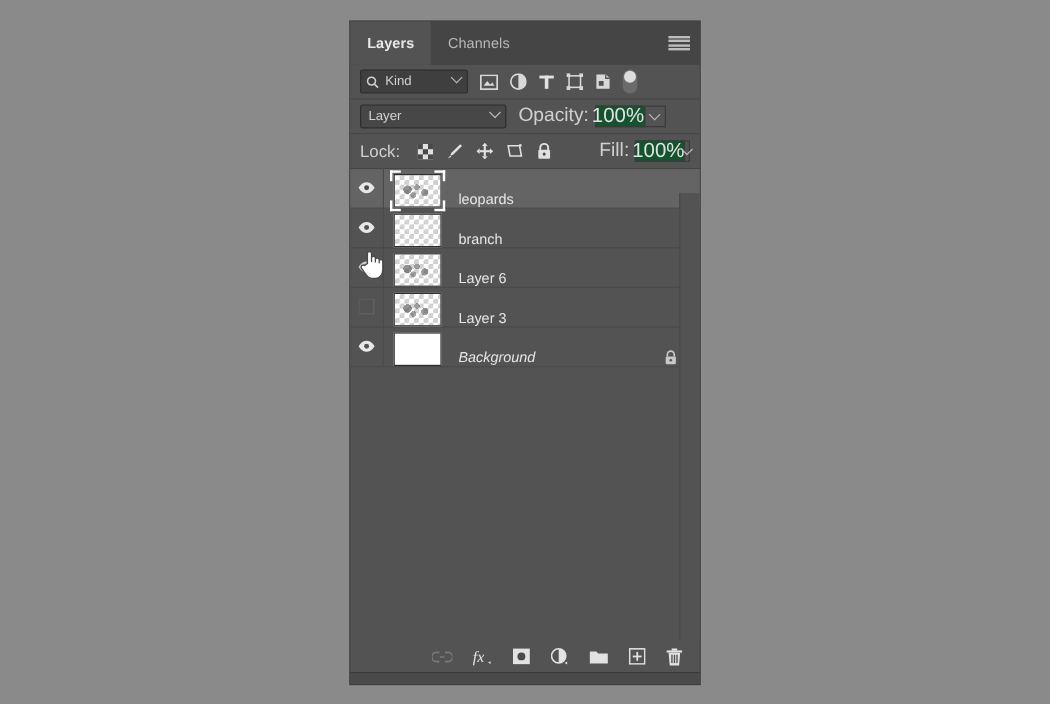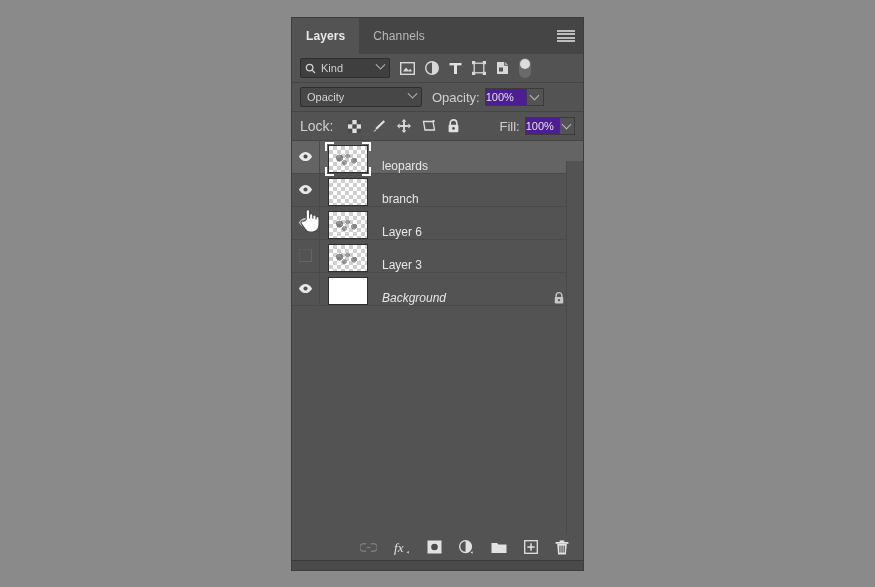--- a/index.html
+++ b/index.html
@@ -106,28 +106,28 @@
   .blend-select {
     width: 122px; height: 20px;
     background: #474747;
     border: 1px solid #2e2e2e;
     border-radius: 2px;
     display: flex; align-items: center;
     padding: 0 14px 0 6px;
     color: #d4d4d4; font-size: 11px;
     position: relative; cursor: pointer;
   }
-  .fieldlabel { font-size: 13px; color: #d0d0d0; margin-left: 10px; }
+  .fieldlabel { font-size: 16px; color: #d0d0d0; margin-left: 10px; }
   .numfield {
     margin-left: 5px;
     width: 42px; height: 18px;
-    background: #4c1d95;
+    background: #14532d;
     border: 1px solid #3b3b3b;
-    display: flex; align-items: center; justify-content: flex-start;
-    font-size: 11px; color: #e2e2e2;
+    display: flex; align-items: center; justify-content: flex-end;
+    font-size: 17px; color: #e2e2e2;
     cursor: text;
   }
   .numcaret {
     width: 17px; height: 18px;
     background: #535353;
     border: 1px solid #3b3b3b; border-left: none;
     position: relative; cursor: pointer;
   }
   .numcaret::after {
     content:""; position:absolute; left:50%; top:50%;
@@ -314,21 +314,21 @@
           <path d="M8.8 1 V4.2 H12" fill="none" stroke="#535353" stroke-width="1.1"></path>
           <rect x="3" y="6.5" width="4" height="4" fill="#535353"></rect>
         </svg>
       </span>
 
       <span class="toggle-knob"></span>
     </div>
 
     <div class="row">
       <div class="blend-select">
-        <span>Opacity</span>
+        <span>Layer</span>
         <span class="caret"></span>
       </div>
       <span class="fieldlabel">Opacity:</span>
       <div class="numfield">
         <span>100%</span>
       </div>
       <div class="numcaret"></div>
     </div>
 
     <div class="row">

